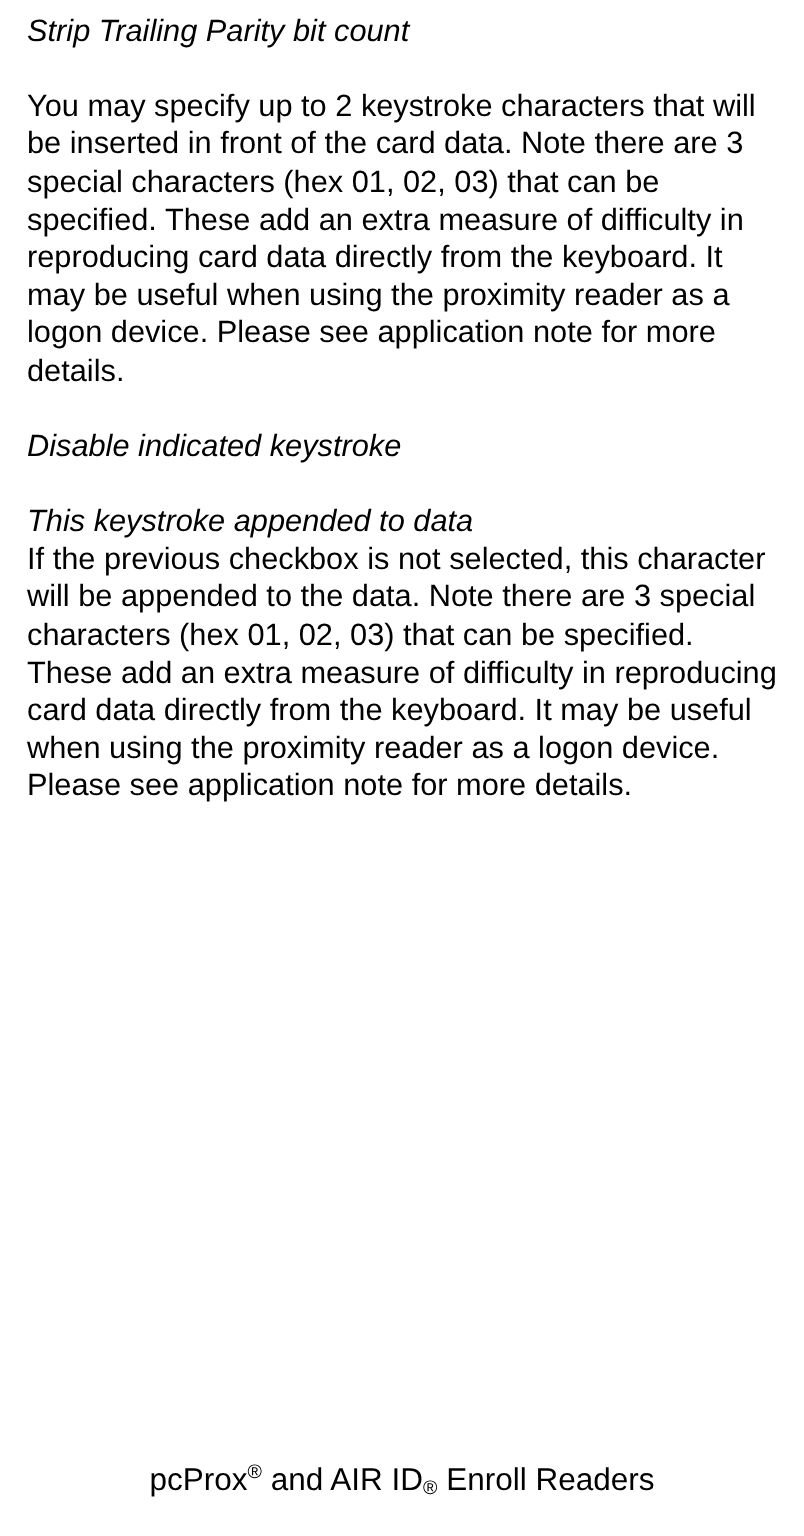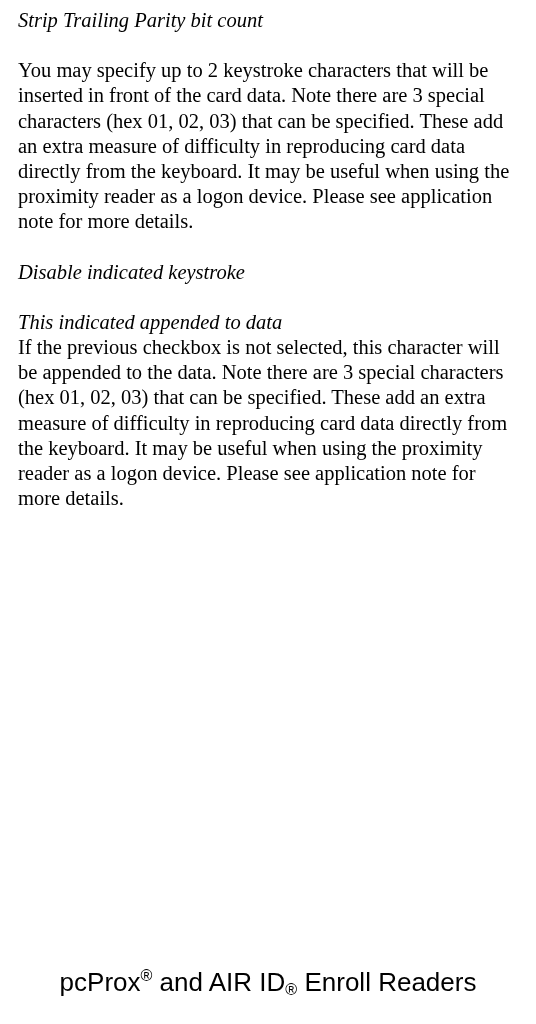--- a/index.html
+++ b/index.html
@@ -20,29 +20,28 @@
     }
     .section-heading {
       font-style: italic;
       font-weight: normal;
     }
     .section-body {
       font-weight: normal;
     }
     .section {
       margin-bottom: 25px;
-      font-family: Liberation Serif, serif;
     }
     .footer {
       position: absolute;
       bottom: 22px;
       left: 0;
       right: 0;
       text-align: center;
-      font-size: 26px;
+      font-size: 21px;
     }
     .sup {
       font-size: 0.62em;
       vertical-align: super;
       position: relative;
     }
     .sub {
       font-size: 0.62em;
       vertical-align: sub;
       position: relative;
@@ -58,19 +57,19 @@
 
 <div class="section">
   <div class="section-body">You may specify up to 2 keystroke characters that will be inserted in front of the card data. Note there are 3 special characters (hex 01, 02, 03) that can be specified. These add an extra measure of difficulty in reproducing card data directly from the keyboard. It may be useful when using the proximity reader as a logon device. Please see application note for more details.</div>
 </div>
 
 <div class="section">
   <div class="section-heading">Disable indicated keystroke</div>
 </div>
 
 <div class="section">
-  <div class="section-heading">This indicated appended to data</div>
+  <div class="section-heading">This keystroke appended to data</div>
   <div class="section-body">If the previous checkbox is not selected, this character will be appended to the data. Note there are 3 special characters (hex 01, 02, 03) that can be specified. These add an extra measure of difficulty in reproducing card data directly from the keyboard. It may be useful when using the proximity reader as a logon device. Please see application note for more details.</div>
 </div>
 
 <div class="footer">
   <span>pcProx</span><span class="sup">®</span><span> and AIR ID</span><span class="sub">®</span><span> Enroll Readers</span>
 </div>
 
 </body></html>

